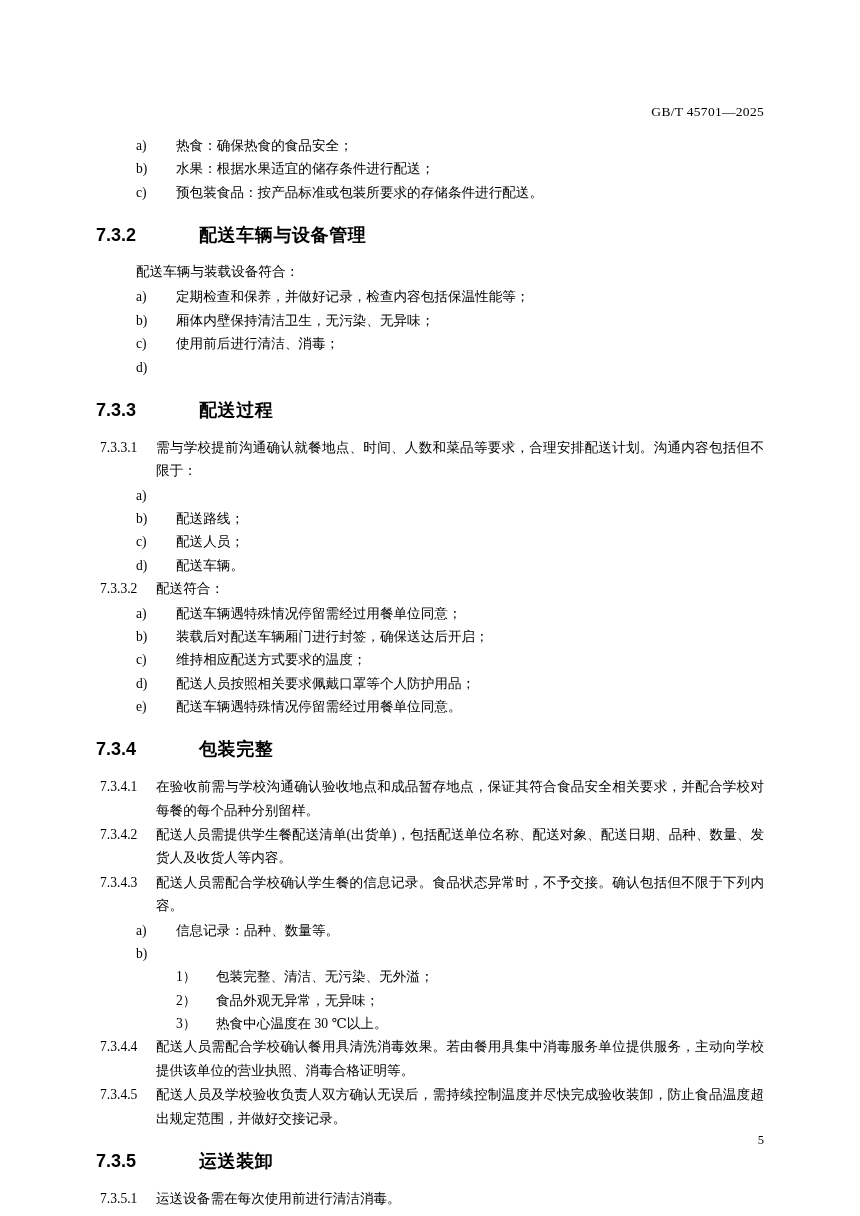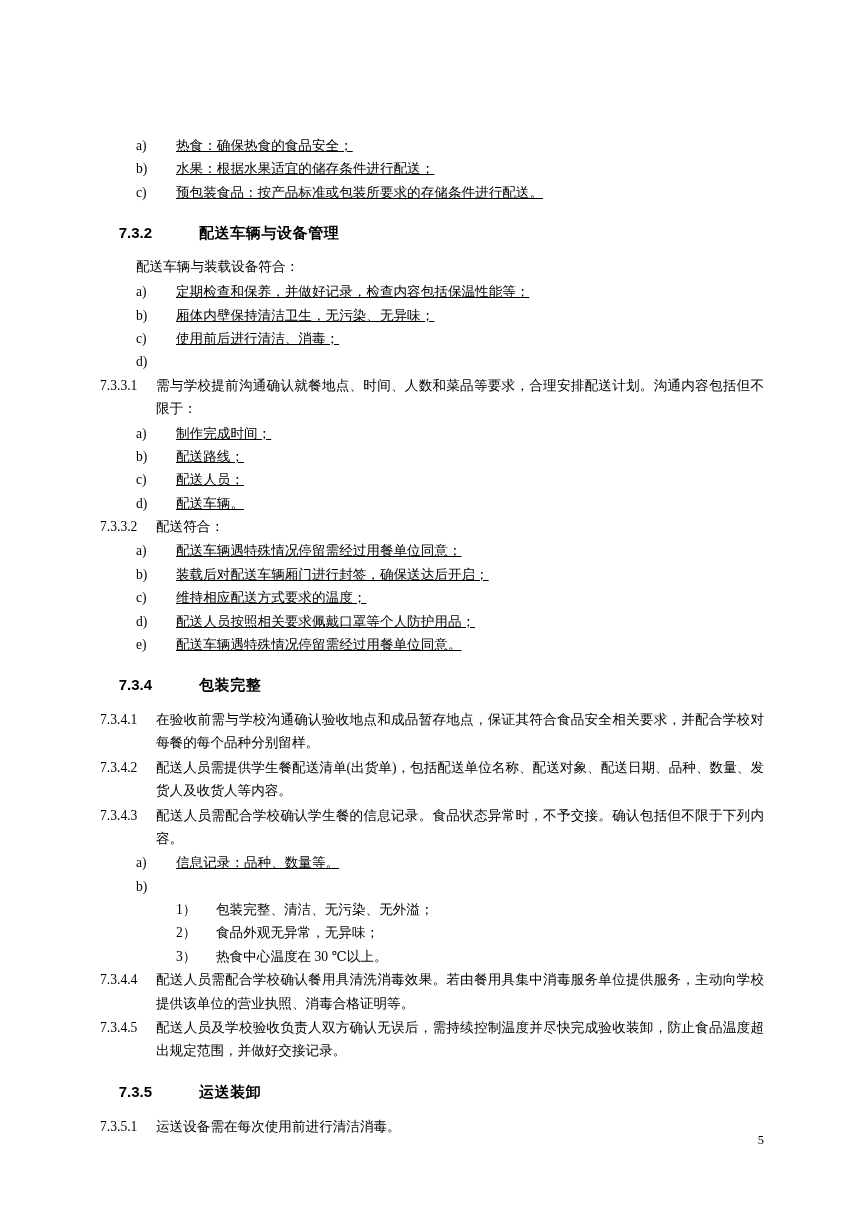--- a/index.html
+++ b/index.html
@@ -48,24 +48,23 @@
     right: 96px;
     display: flex;
     justify-content: flex-end;
     font-size: 12.5px;
   }
 
   
   .h3 {
     font-family: "Liberation Sans", "DejaVu Sans", sans-serif;
     font-weight: bold;
-    font-size: 15px;
+    font-size: 18px;
     margin: 16px 0 10px 0;
     display: flex;
-    text-align: right;
   }
   .h3 .num {
     display: inline-block;
     width: 56px;
     flex: none;
   }
   .h3 .txt {
     letter-spacing: 0.6px;
     padding-left: 47px;
   }
@@ -100,37 +99,39 @@
     margin: 0;
   }
   ul.alist > li > .mark {
     flex: none;
     width: 40px;
     padding-left: 40px;
     box-sizing: content-box;
   }
   ul.alist > li > .itxt {
     flex: 1;
-    text-decoration: underline;
   }
   ul.nlist > li > .mark {
     flex: none;
     width: 40px;
     padding-left: 80px;
     box-sizing: content-box;
   }
   ul.nlist > li > .itxt {
     flex: 1;
   }
 </style>
 </head>
 <body>
 
 <div class="page">
 
+  <div class="header">
+    <span>GB/T 45701—2025</span>
+  </div>
 
   <div class="content">
 
     <ul class="alist">
       <li>
         <span class="mark">a)</span>
         <span class="itxt">热食：确保热食的食品安全；</span>
       </li>
       <li>
         <span class="mark">b)</span>
@@ -158,28 +159,31 @@
       </li>
       <li>
         <span class="mark">c)</span>
         <span class="itxt">使用前后进行清洁、消毒；</span>
       </li>
       <li>
         <span class="mark">d)</span>
       </li>
     </ul>
 
+    <div class="h3">
+      <span class="num">7.3.3</span>
+      <span class="txt">配送过程</span>
+    </div>
     <div class="para">
       <span class="num">7.3.3.1</span>
       <span class="body">需与学校提前沟通确认就餐地点、时间、人数和菜品等要求，合理安排配送计划。沟通内容包括但不限于：</span>
     </div>
     <ul class="alist">
       <li>
         <span class="mark">a)</span>
-        <span class="itxt">制作完成时间；</span>
       </li>
       <li>
         <span class="mark">b)</span>
         <span class="itxt">配送路线；</span>
       </li>
       <li>
         <span class="mark">c)</span>
         <span class="itxt">配送人员；</span>
       </li>
       <li>

